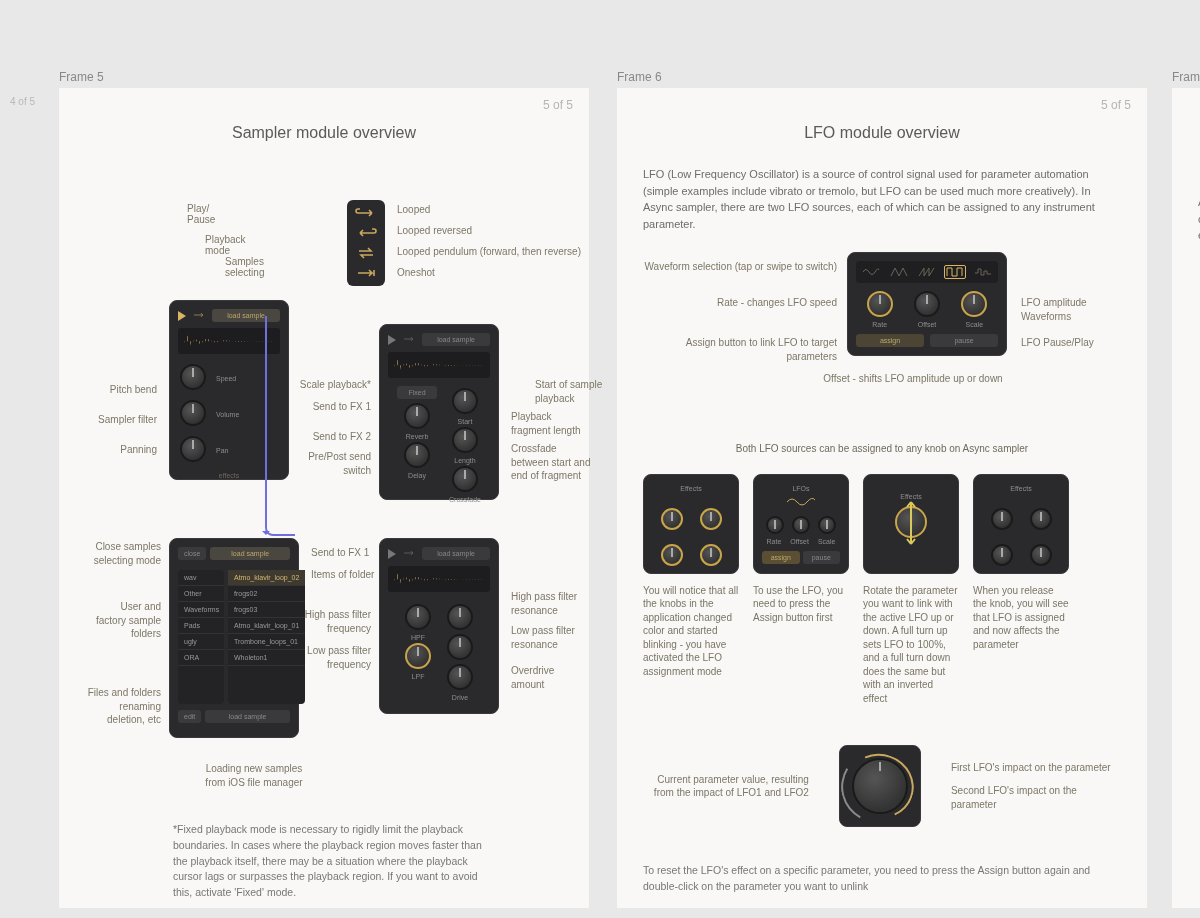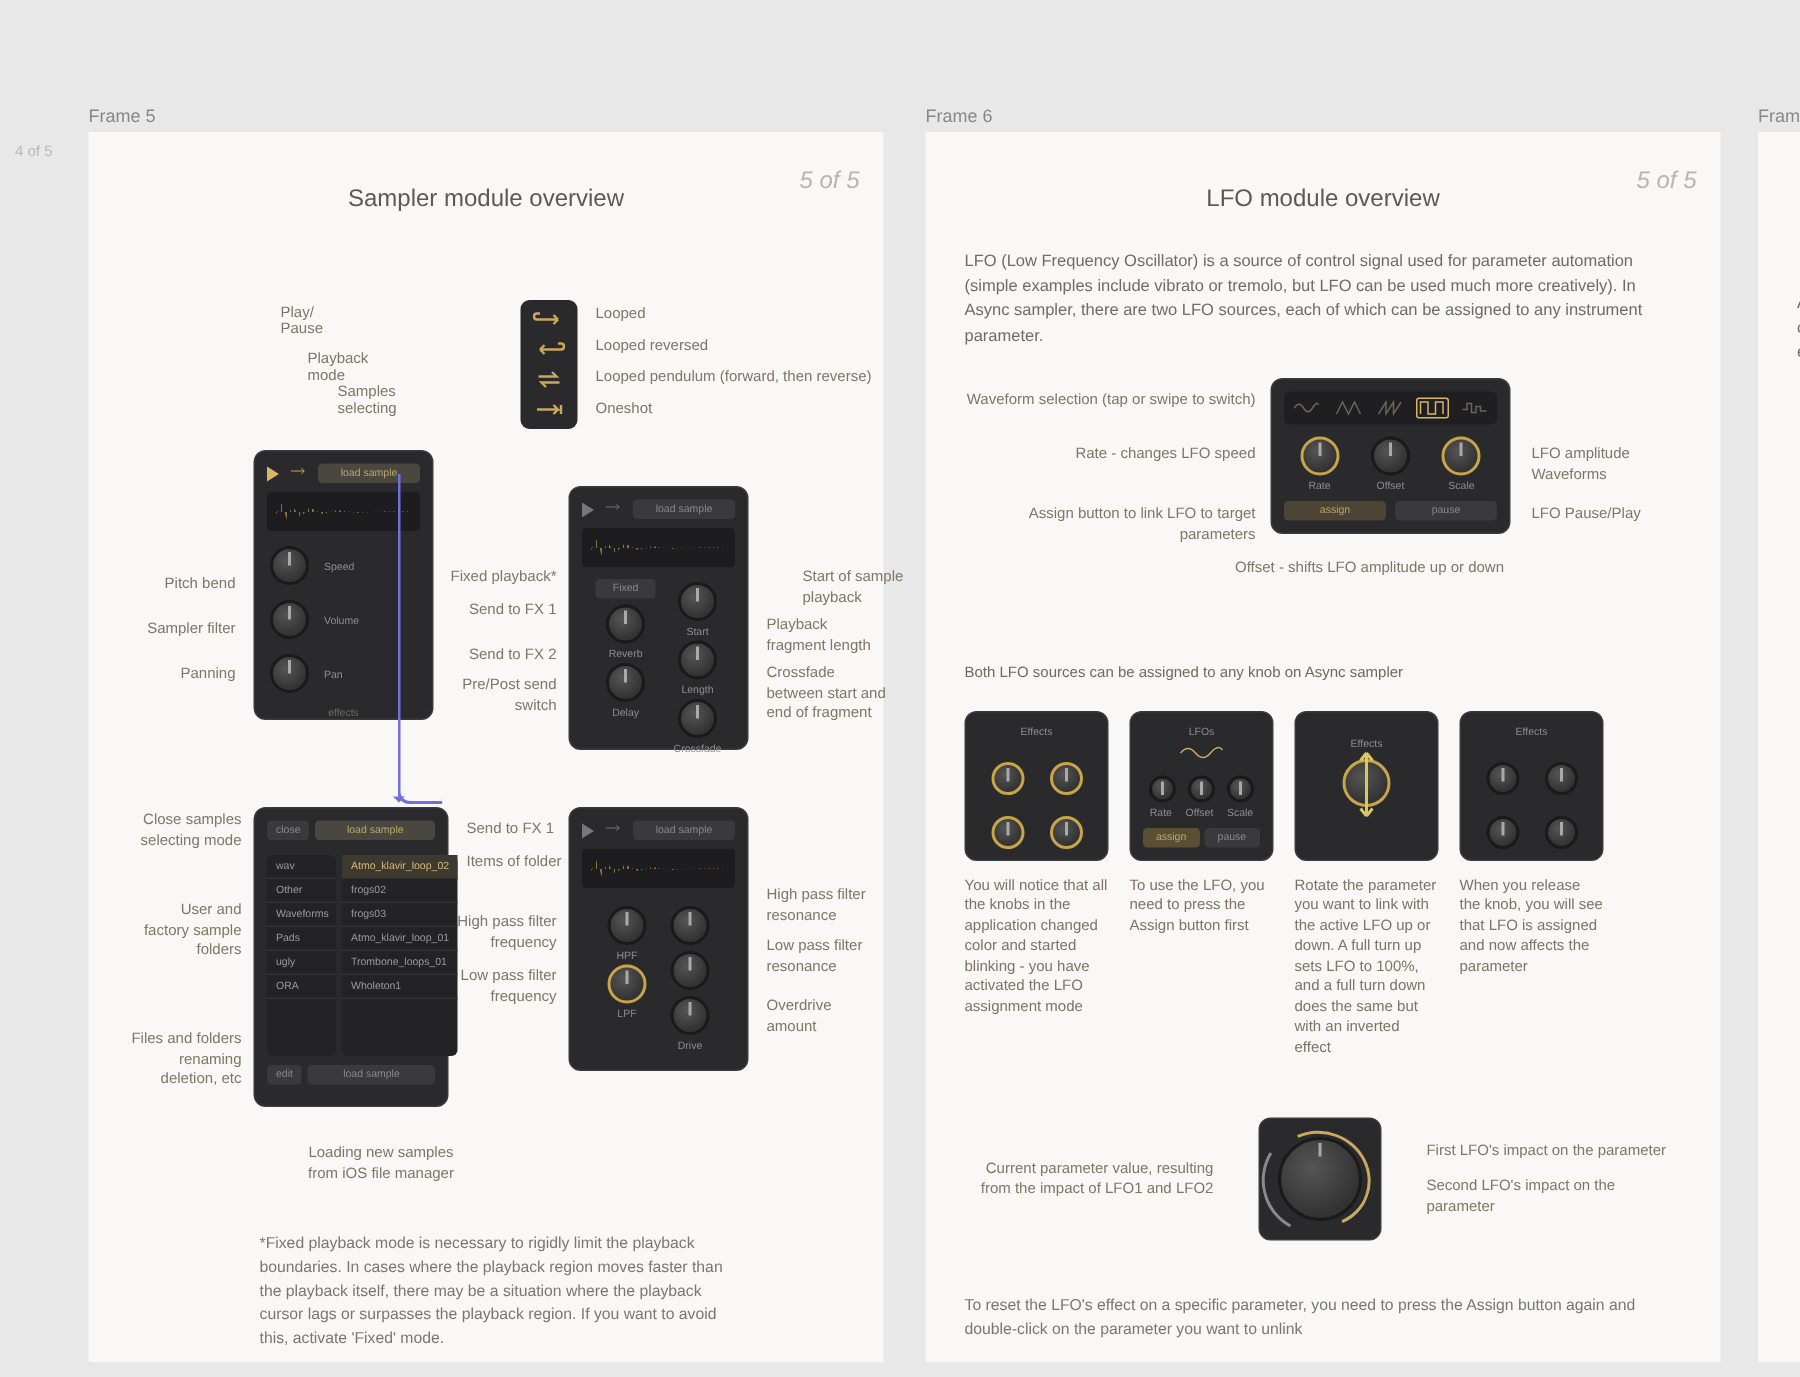--- a/index.html
+++ b/index.html
@@ -23,24 +23,23 @@
     color: #888;
     font-weight: 400;
   }
   .page {
     position: absolute;
     background: #f9f8f7;
     padding: 26px 26px;
   }
   .page-num {
     position: absolute;
-    top: 24px;
-    font-size: 16px;
+    top: 10px;
+    font-size: 12px;
     color: #b5b5b5;
-    font-style: italic;
   }
   h1 {
     text-align: center;
     font-size: 16px;
     font-weight: 500;
     color: #5a5a5a;
     margin: 10px 0 24px 0;
   }
   .subtitle {
     font-size: 11px;
@@ -261,21 +260,21 @@
         <div class="col" style="align-items:center;">
           <div class="knob"></div>
             <div class="klabel">Start</div>
           <div class="knob"></div>
             <div class="klabel">Length</div>
           <div class="knob"></div>
             <div class="klabel">Crossfade</div>
         </div>
       </div>
     </div>
-    <div class="block lbl lbl-left" style="left:240px; top:290px; width:72px;">Fixed playback*</div>
+    <div class="block lbl lbl-left" style="left:240px; top:290px; width:72px;">Scale playback*</div>
     <div class="block lbl lbl-left" style="left:240px; top:312px; width:72px;">Send to FX 1</div>
     <div class="block lbl lbl-left" style="left:240px; top:342px; width:72px;">Send to FX 2</div>
     <div class="block lbl lbl-left" style="left:240px; top:362px; width:72px; white-space:pre;">Pre/Post send
 switch</div>
     <div class="block lbl" style="left:476px; top:290px; white-space:pre;">Start of sample
 playback</div>
     <div class="block lbl" style="left:452px; top:322px; white-space:pre;">Playback
 fragment length</div>
     <div class="block lbl" style="left:452px; top:354px; width:80px;">Crossfade between start
 and end of fragment</div>
@@ -414,21 +413,21 @@
           <span class="btn" style="flex:1; background:#4c4435;">assign</span>
           <span class="btn dark" style="flex:1;">pause</span>
         </div>
       </div>
 
       <div class="lbl" style="position:absolute; left:378px; top:44px;">LFO amplitude Waveforms</div>
       <div class="lbl" style="position:absolute; left:378px; top:84px;">LFO Pause/Play</div>
       <div class="lbl" style="position:absolute; left:120px; top:120px; width:300px; text-align:center;">Offset - shifts LFO amplitude up or down</div>
     </div>
 
-    <div class="caption" style="margin-top:10px; color:#6f6a5c;">Both LFO sources can be assigned to any knob on Async sampler</div>
+    <div class="caption" style="text-align:center; margin-top:10px; color:#6f6a5c;">Both LFO sources can be assigned to any knob on Async sampler</div>
 
     <div class="lfo-steps">
       <div class="stepimg">
         <div class="module">
           <div class="klabel" style="text-align:center;">Effects</div>
           <div class="row" style="justify-content:space-around; margin-top:14px;">
               <div class="knob gold" style="width:22px;height:22px;"></div>
               <div class="knob gold" style="width:22px;height:22px;"></div>
             </div>
           <div class="row" style="justify-content:space-around; margin-top:10px;">

